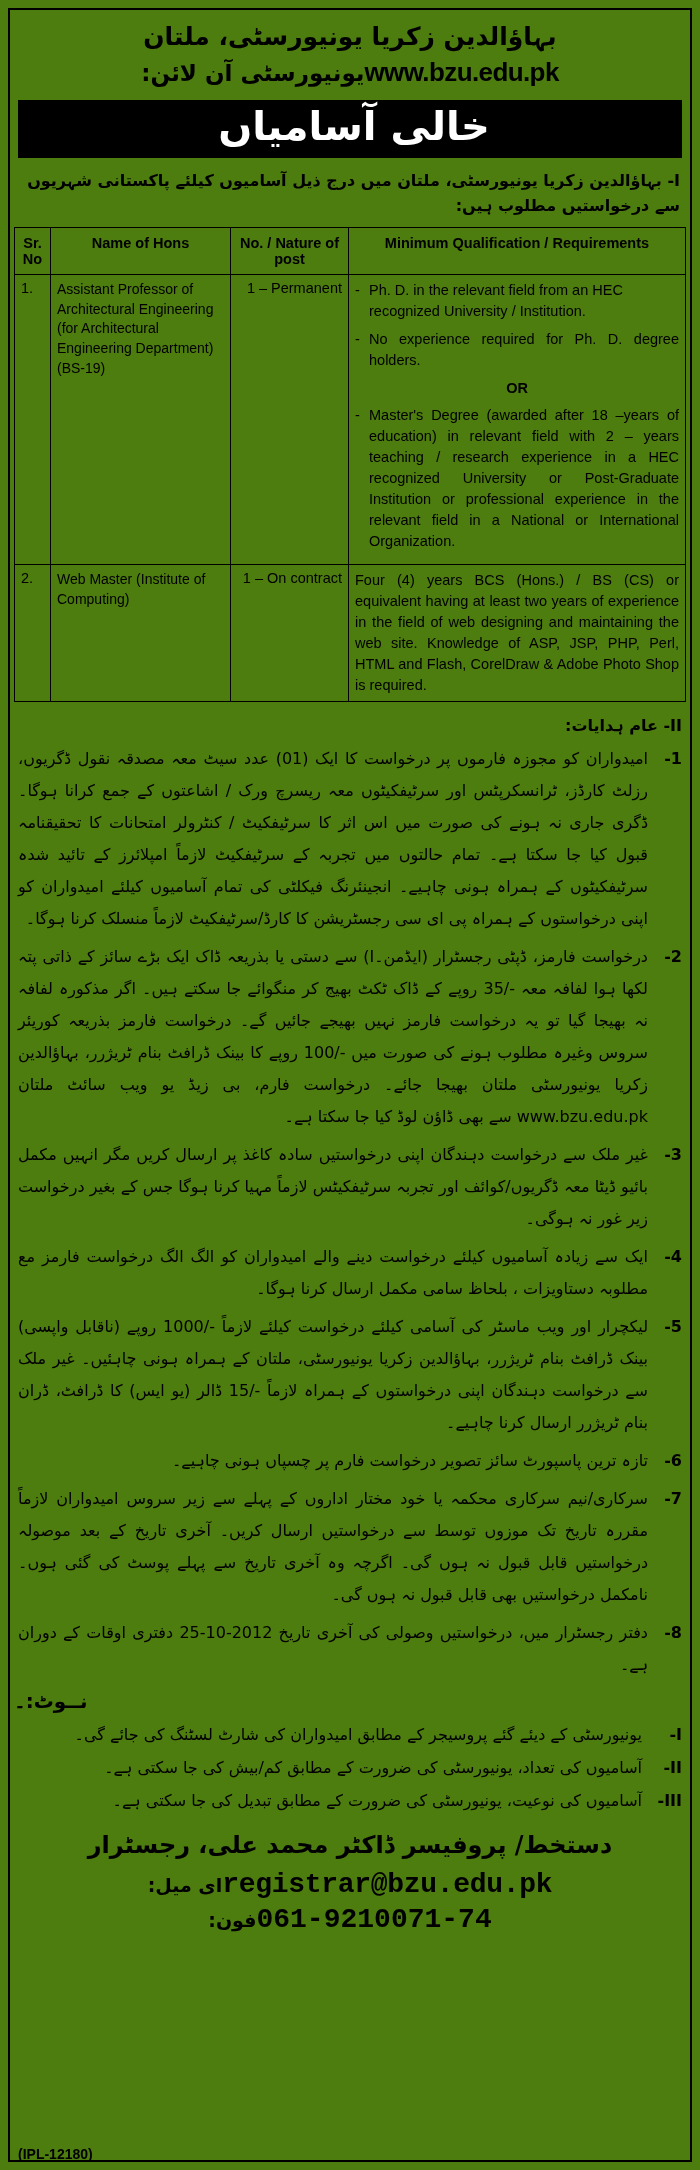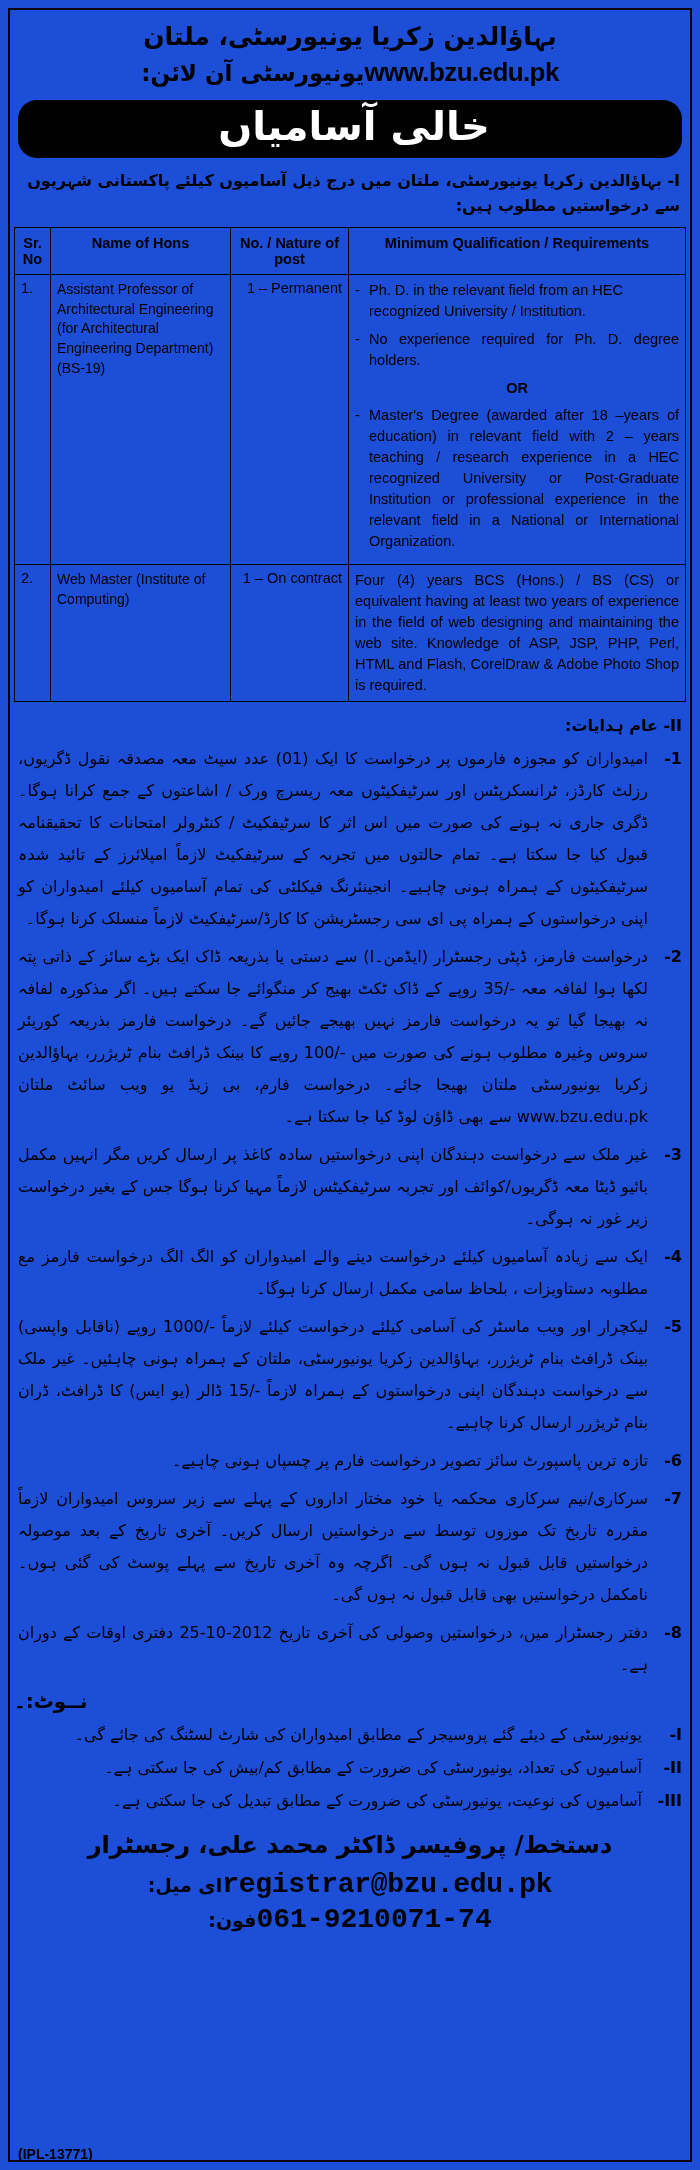--- a/index.html
+++ b/index.html
@@ -9,21 +9,21 @@
     background: #ffffff;
   }
   body {
     font-family: "Liberation Sans", sans-serif;
     color: #000;
   }
   #page {
     width: 700px;
     height: 2170px;
     position: relative;
-    background: #1d4ed8;
+    background: #4d7c0f;
     box-sizing: border-box;
     overflow: hidden;
   }
   .outer-frame {
     position: absolute;
     left: 8px;
     top: 8px;
     width: 684px;
     height: 2154px;
     border: 2px solid #000;
@@ -66,21 +66,20 @@
     direction: ltr;
     unicode-bidi: embed;
   }
   .banner {
     background: #000;
     color: #fff;
     text-align: center;
     padding: 4px 0 10px 8px;
     margin: 2px 4px 0 4px;
     direction: rtl;
-    border-radius: 19px;
   }
   .banner-text {
     font-family: "DejaVu Sans", sans-serif;
     font-size: 40px;
     font-weight: bold;
     line-height: 1.1;
     letter-spacing: 2px;
   }
   .intro-line {
     direction: rtl;
@@ -394,14 +393,14 @@
         <span class="latin">registrar@bzu.edu.pk</span><span>ای میل:</span>
       </div>
 
       <div class="contact-line">
         <span class="latin">061-9210071-74</span><span>فون:</span>
       </div>
     </div>
 
   </div>
 
-  <div class="ipl-code">(IPL-13771)</div>
+  <div class="ipl-code">(IPL-12180)</div>
 </div>
 
 </body></html>

